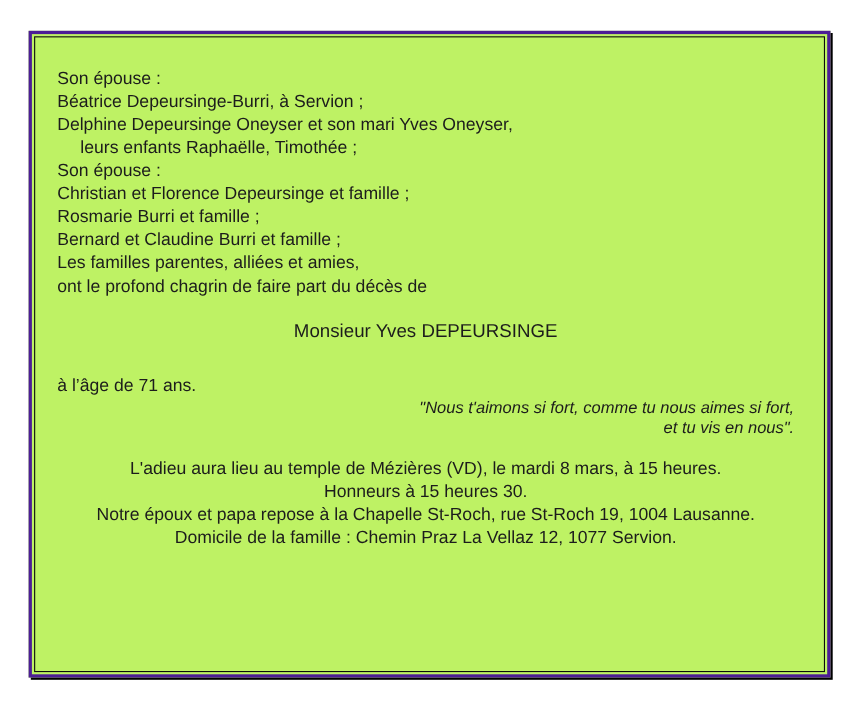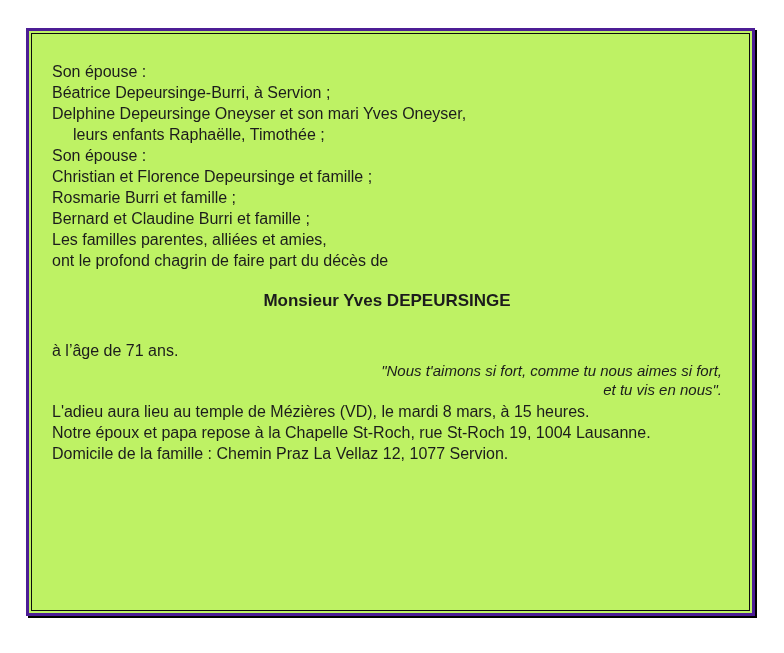--- a/index.html
+++ b/index.html
@@ -33,35 +33,35 @@
   .line {
     font-size: 16px;
     line-height: 21px;
     white-space: pre-wrap;
   }
   .line.indent { padding-left: 21px; }
   .bold { font-weight: normal; }
   .title {
     font-size: 17px;
     line-height: 21px;
-    font-weight: bold;
+    font-weight: normal;
     text-align: center;
     margin: 19px 0 0 0;
   }
   .death-block { margin-top: 29px; }
   .quote-block {
     margin-top: 0;
     text-align: right;
     font-style: italic;
   }
   .quote-block .line {
     font-size: 15px;
     line-height: 19px;
   }
-  .ceremony-block { margin-top: 2px; }
+  .ceremony-block { margin-top: 17px; text-align: center; }
 </style>
 </head>
 <body>
 
 <div class="page">
   <div class="frame-outer">
     <div class="frame-inner">
       <div class="family-block">
           <div class="line"><span>Son épouse :</span></div>
           <div class="line"><span>Béatrice </span><span class="bold">Depeursinge-Burri</span><span>, à Servion ;</span></div>
@@ -77,18 +77,19 @@
       <h1 class="title">Monsieur Yves DEPEURSINGE</h1>
       <div class="death-block">
           <div class="line"><span>à l’âge de 71 ans.</span></div>
         </div>
       <div class="quote-block">
           <div class="line"><span>"Nous t'aimons si fort, comme tu nous aimes si fort,</span></div>
           <div class="line"><span>et tu vis en nous".</span></div>
         </div>
       <div class="ceremony-block">
           <div class="line"><span>L'adieu aura lieu au temple de Mézières (VD), le mardi 8 mars, à 15 heures.</span></div>
+          <div class="line"><span>Honneurs à 15 heures 30.</span></div>
           <div class="line"><span>Notre époux et papa repose à la Chapelle St-Roch, rue St-Roch 19, 1004 Lausanne.</span></div>
           <div class="line"><span>Domicile de la famille : Chemin Praz La Vellaz 12, 1077 </span><span class="bold">Servion</span><span>.</span></div>
         </div>
     </div>
   </div>
 </div>
 
 </body></html>

